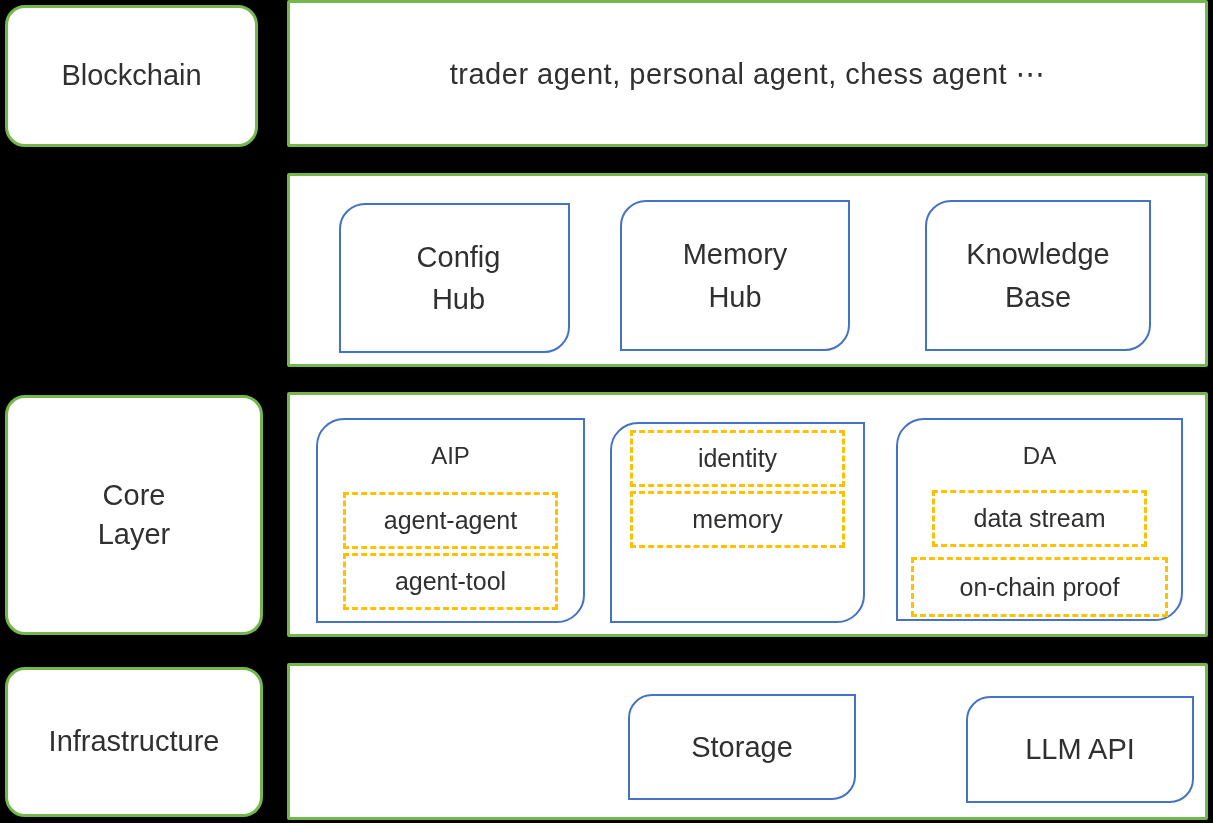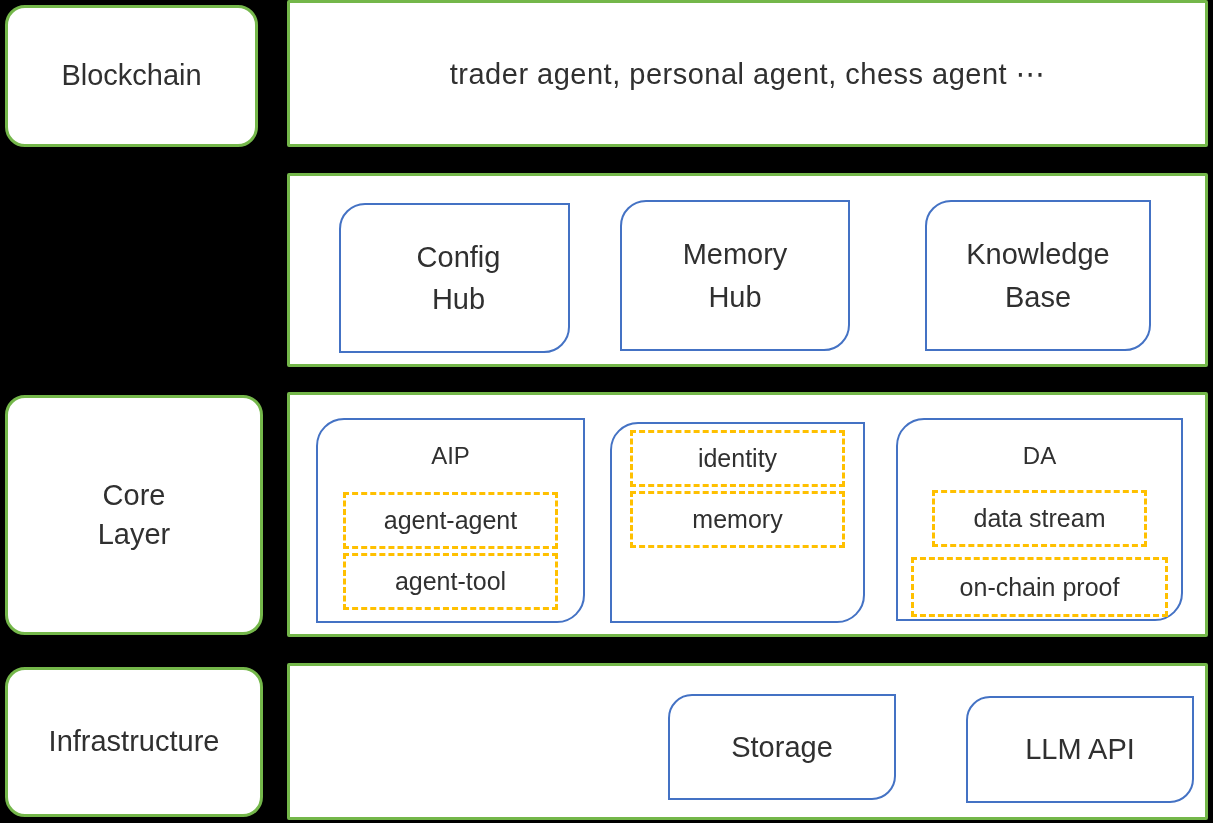--- a/index.html
+++ b/index.html
@@ -68,21 +68,21 @@
 
   .box-config{left:49px;top:27px;width:231px;height:150px;padding-left:8px;}
   .box-memory-hub{left:330px;top:24px;width:230px;height:151px;}
   .box-knowledge{left:635px;top:24px;width:226px;height:151px;}
 
   .box-aip{left:26px;top:23px;width:269px;height:205px;}
   .box-membase{left:320px;top:27px;width:255px;height:201px;}
   .box-da{left:606px;top:23px;width:287px;height:203px;}
 
   .box-blockchain{left:40px;top:32px;width:228px;height:105px;}
-  .box-storage{left:338px;top:28px;width:228px;height:106px;margin-left:40px;}
+  .box-storage{left:338px;top:28px;width:228px;height:106px;}
   .box-llm{left:676px;top:30px;width:228px;height:107px;}
 </style>
 </head>
 <body>
 
 <div class="canvas">
 
   <div class="greenbox left-box row1-left">
     <span>Blockchain</span>
   </div>

